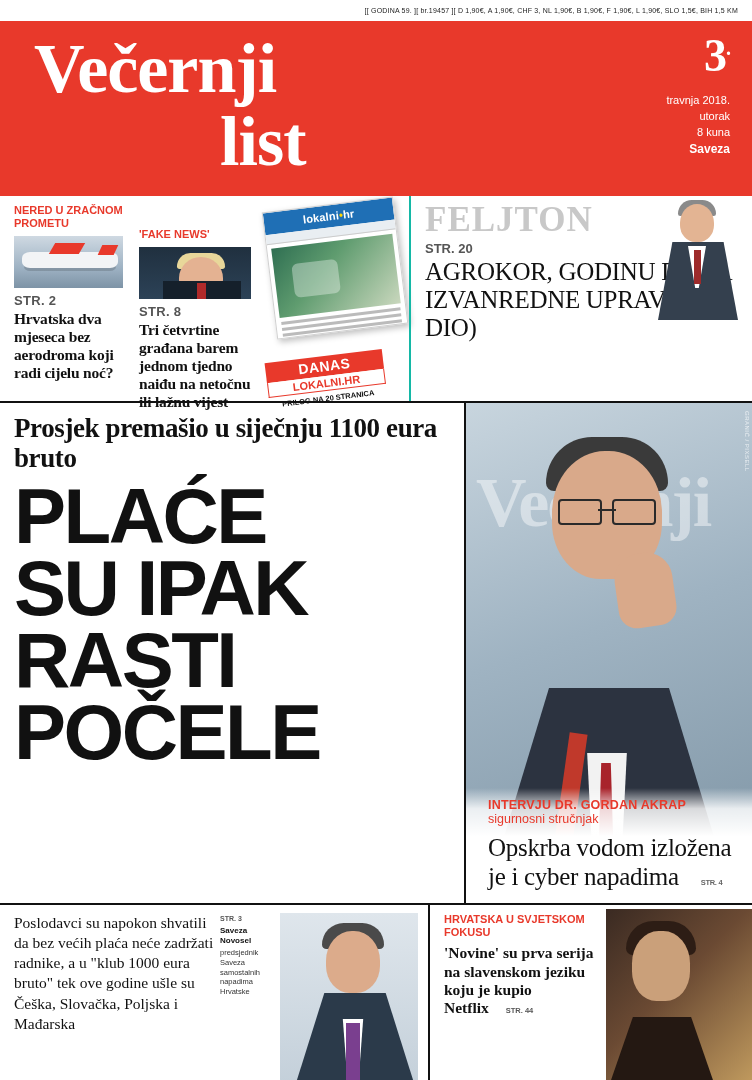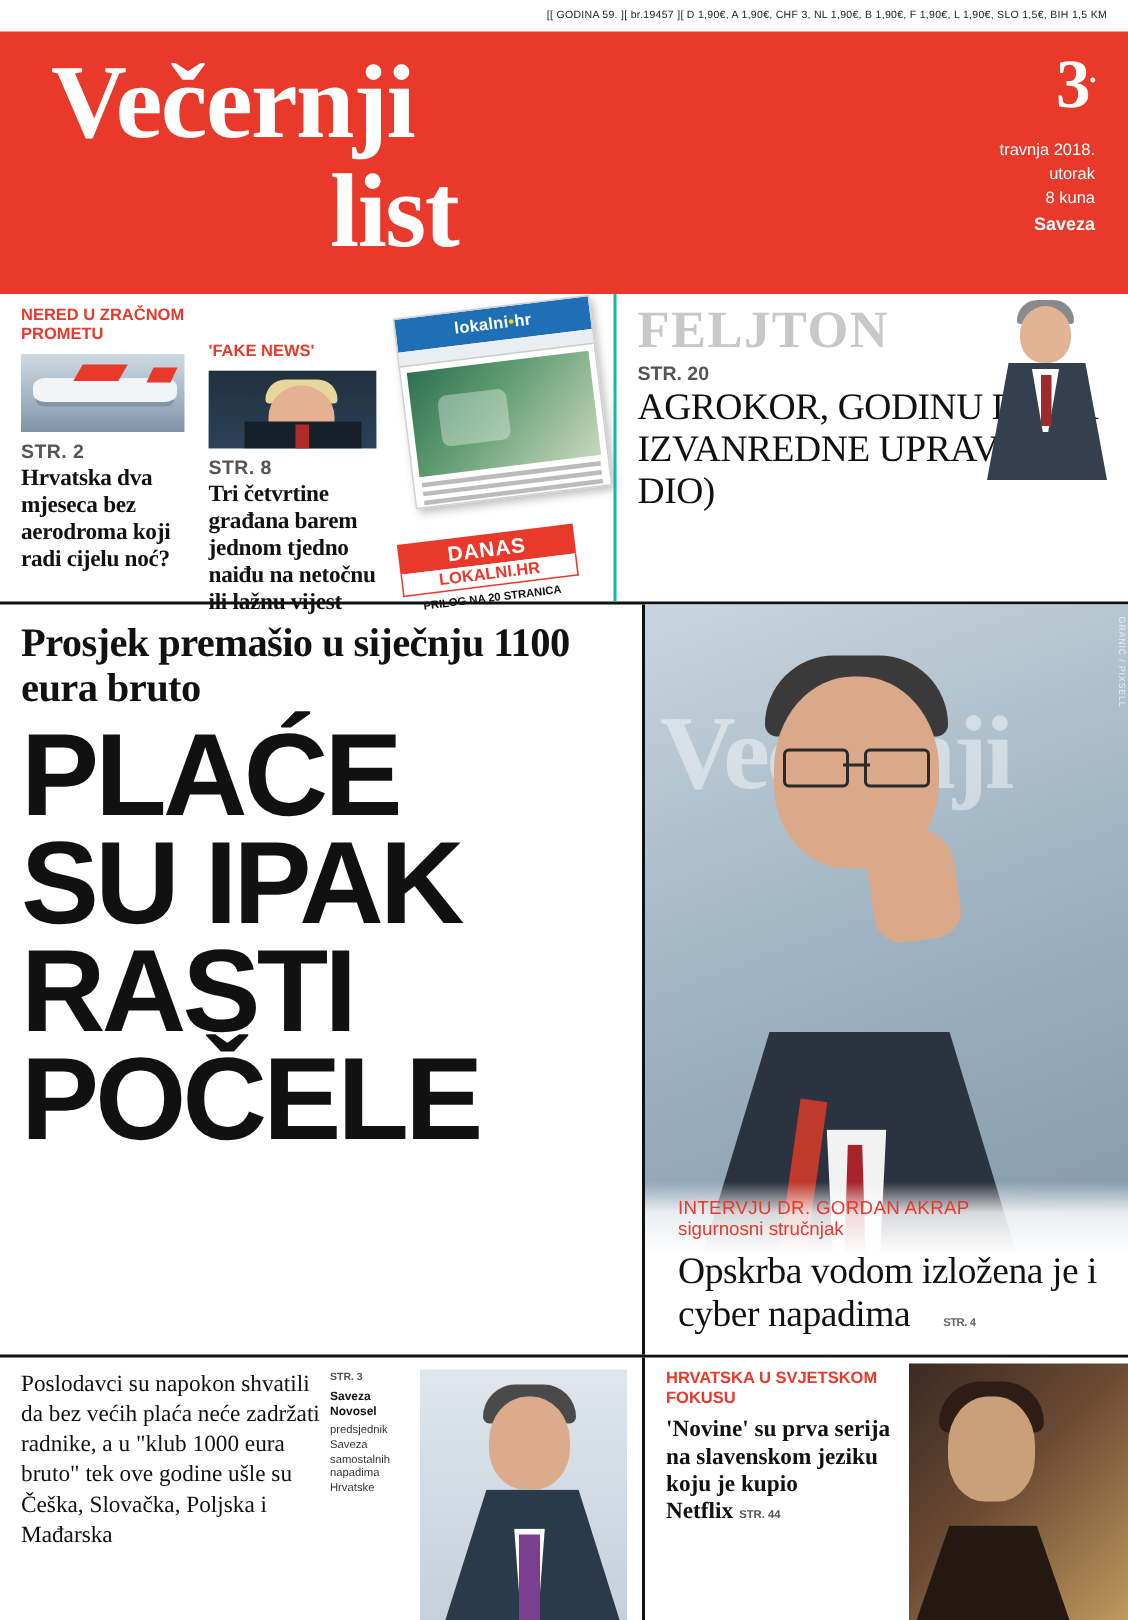--- a/index.html
+++ b/index.html
@@ -323,21 +323,21 @@
     position:absolute;left:44px;bottom:36px;width:7px;height:34px;background:#9d2b2b;
   }
 
   
   .lead {
     display: flex;
     height: 500px;
     border-bottom: 2px solid #111;
   }
   .lead-left {
-    width: 430px;
+    width: 466px;
     padding: 10px 12px 0 14px;
     box-sizing: border-box;
     border-right: 2px solid #111;
   }
   .lead-sub {
     font-family: "Liberation Serif", serif;
     font-weight: bold;
     font-size: 27px;
     line-height: 1.12;
     letter-spacing: -.4px;
@@ -417,21 +417,21 @@
     letter-spacing:.5px;
   }
   .interview-box {
     position: absolute;
     left: 0; right: 0; bottom: 0;
     padding: 10px 14px 12px 22px;
     background: linear-gradient(180deg, rgba(255,255,255,0) 0%, rgba(255,255,255,.82) 18%, #fff 42%);
   }
   .iv-kicker {
     font-family: "Liberation Sans", sans-serif;
-    font-weight: normal;
+    font-weight: bold;
     font-size: 12.5px;
     color: #e8392b;
     letter-spacing: .2px;
   }
   .iv-sub {
     font-family: "Liberation Sans", sans-serif;
     font-size: 12.5px;
     color: #e8392b;
     margin-bottom: 8px;
   }
@@ -524,21 +524,21 @@
     font-family: "Liberation Serif", serif;
     font-weight: bold;
     font-size: 15.5px;
     line-height: 1.18;
   }
   .br-str {
     font-family: "Liberation Sans", sans-serif;
     font-size: 7.5px;
     font-weight: bold;
     color: #555;
-    margin-left: 4px;
+    margin-left: 17px;
   }
   .br-photo {
     flex: 1;
     position: relative;
     background: linear-gradient(135deg,#3a2a22 0%,#6b4a33 45%,#c09a5e 100%);
     overflow: hidden;
     margin-top: 4px;
   }
   .br-photo .fig{
     position:absolute;left:26px;top:22px;width:58px;height:70px;background:#caa07a;border-radius:46% 46% 42% 42%;

